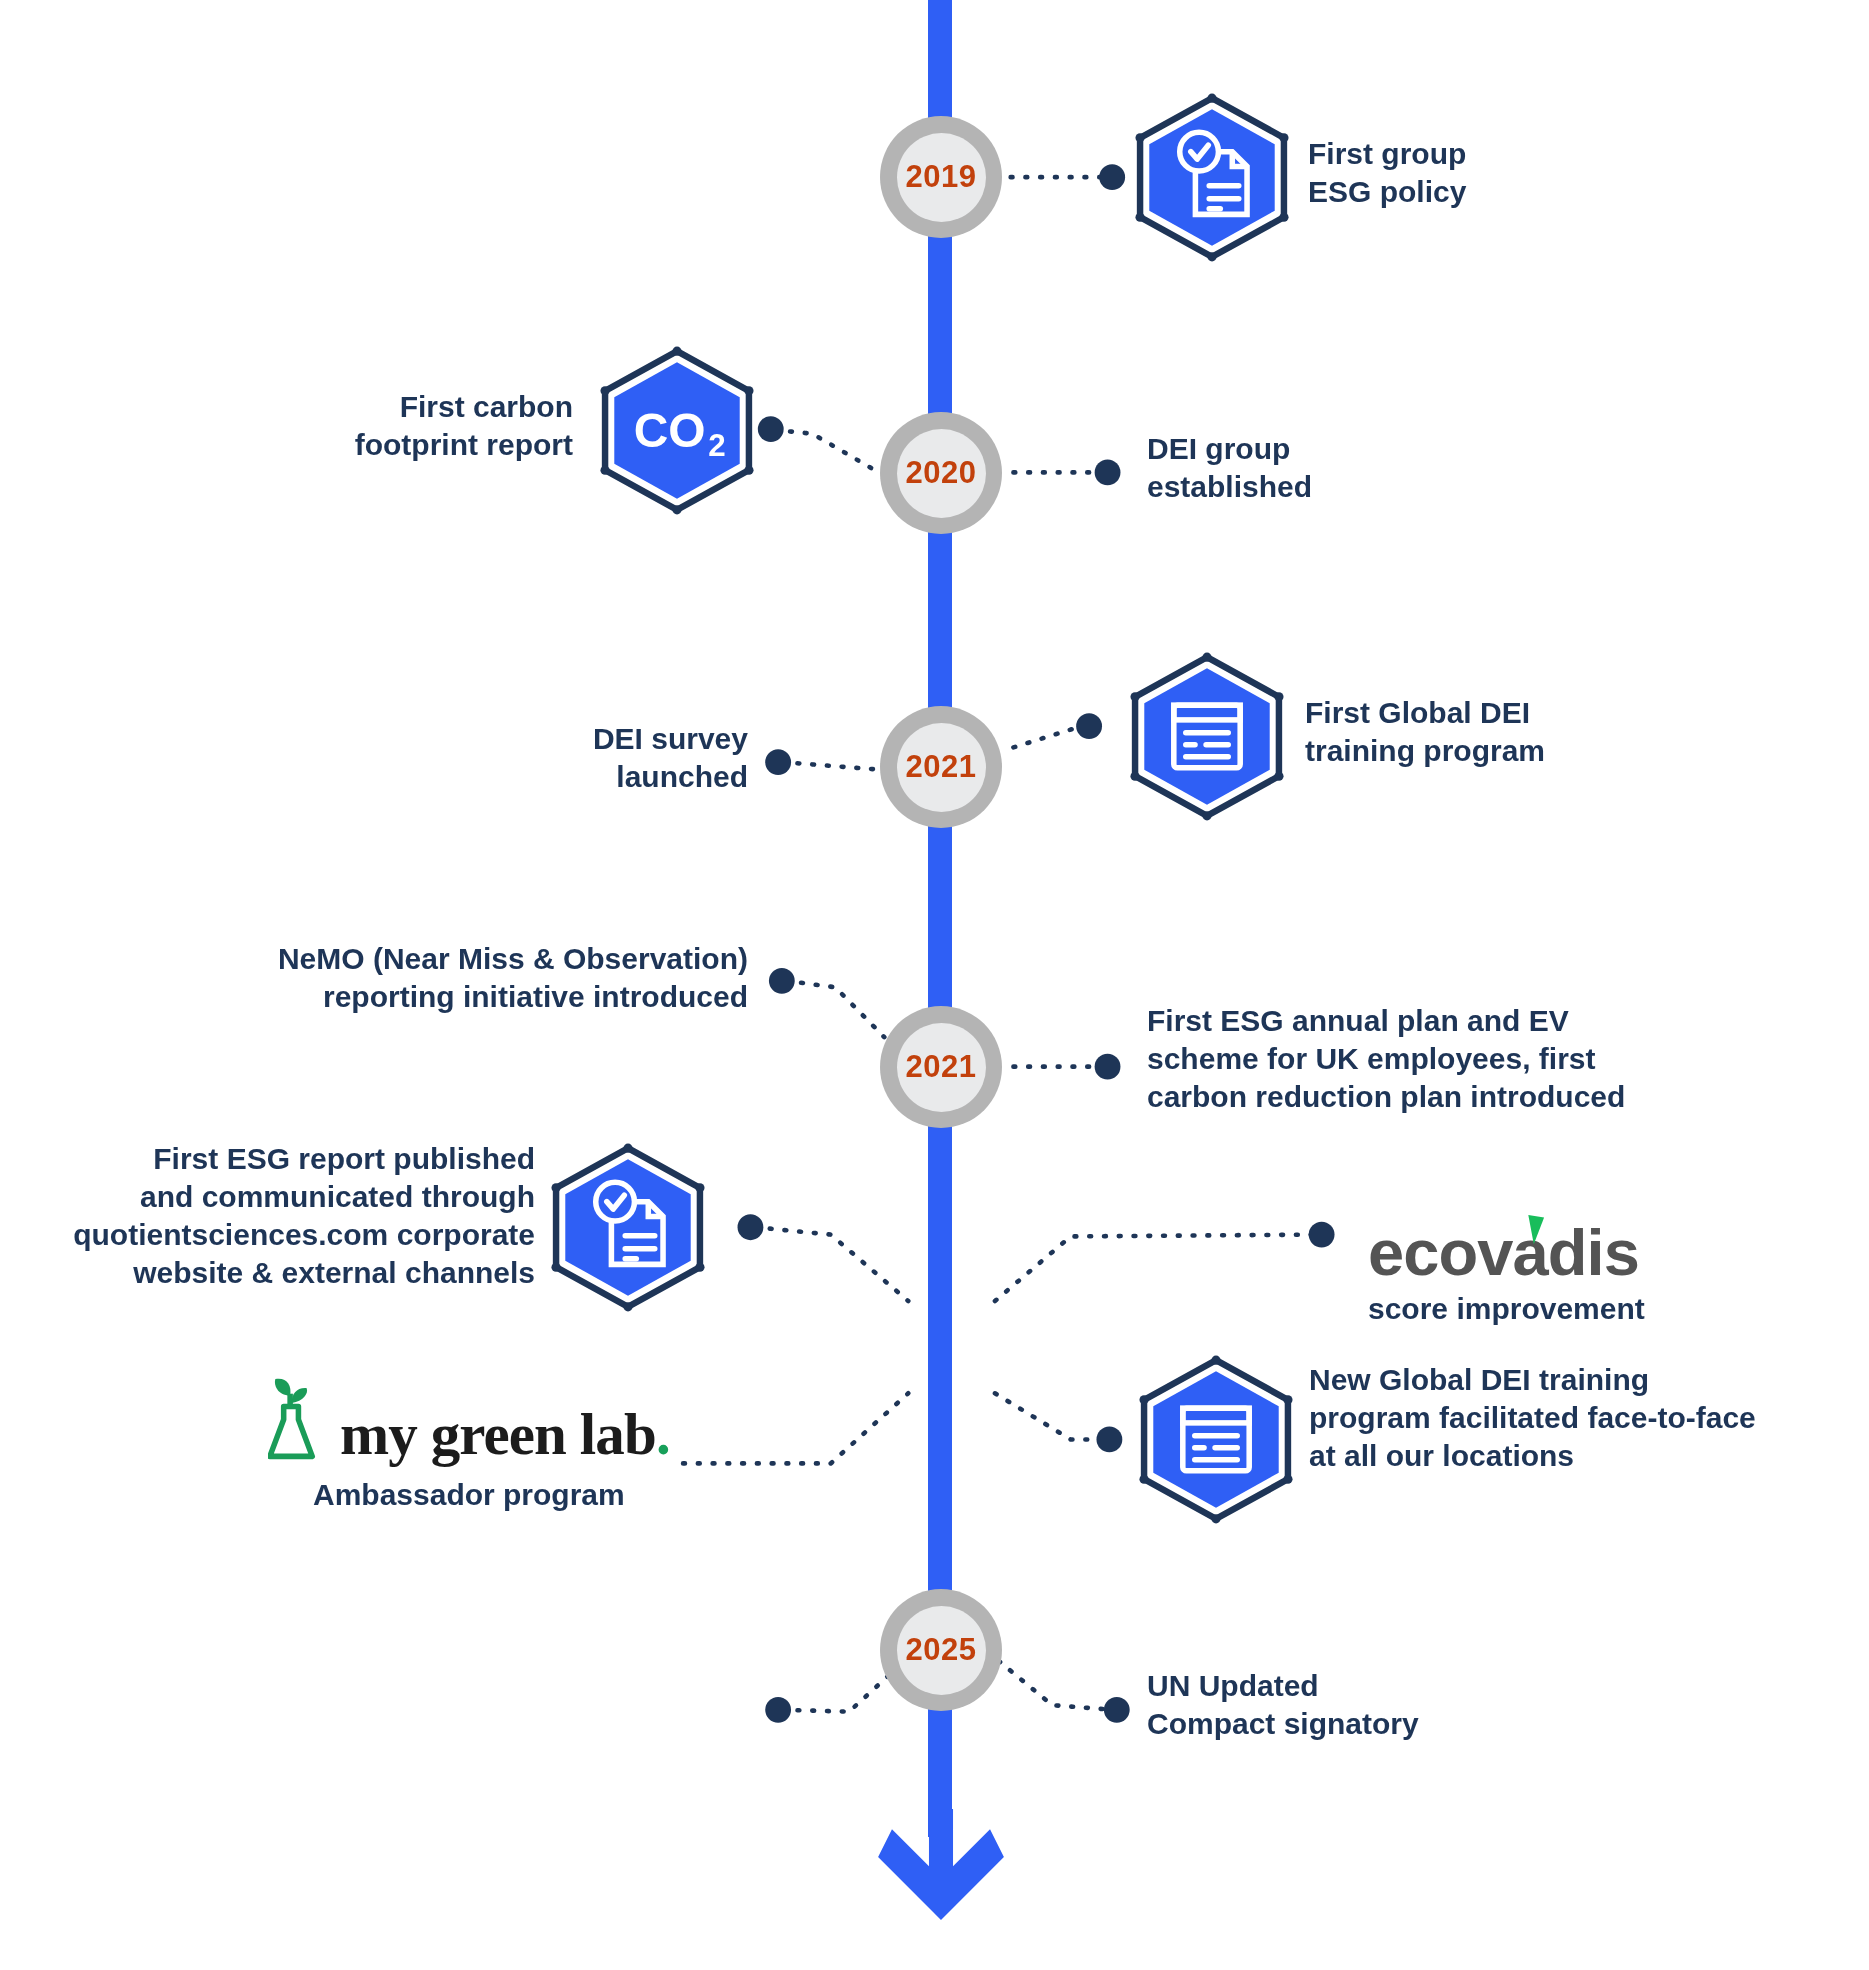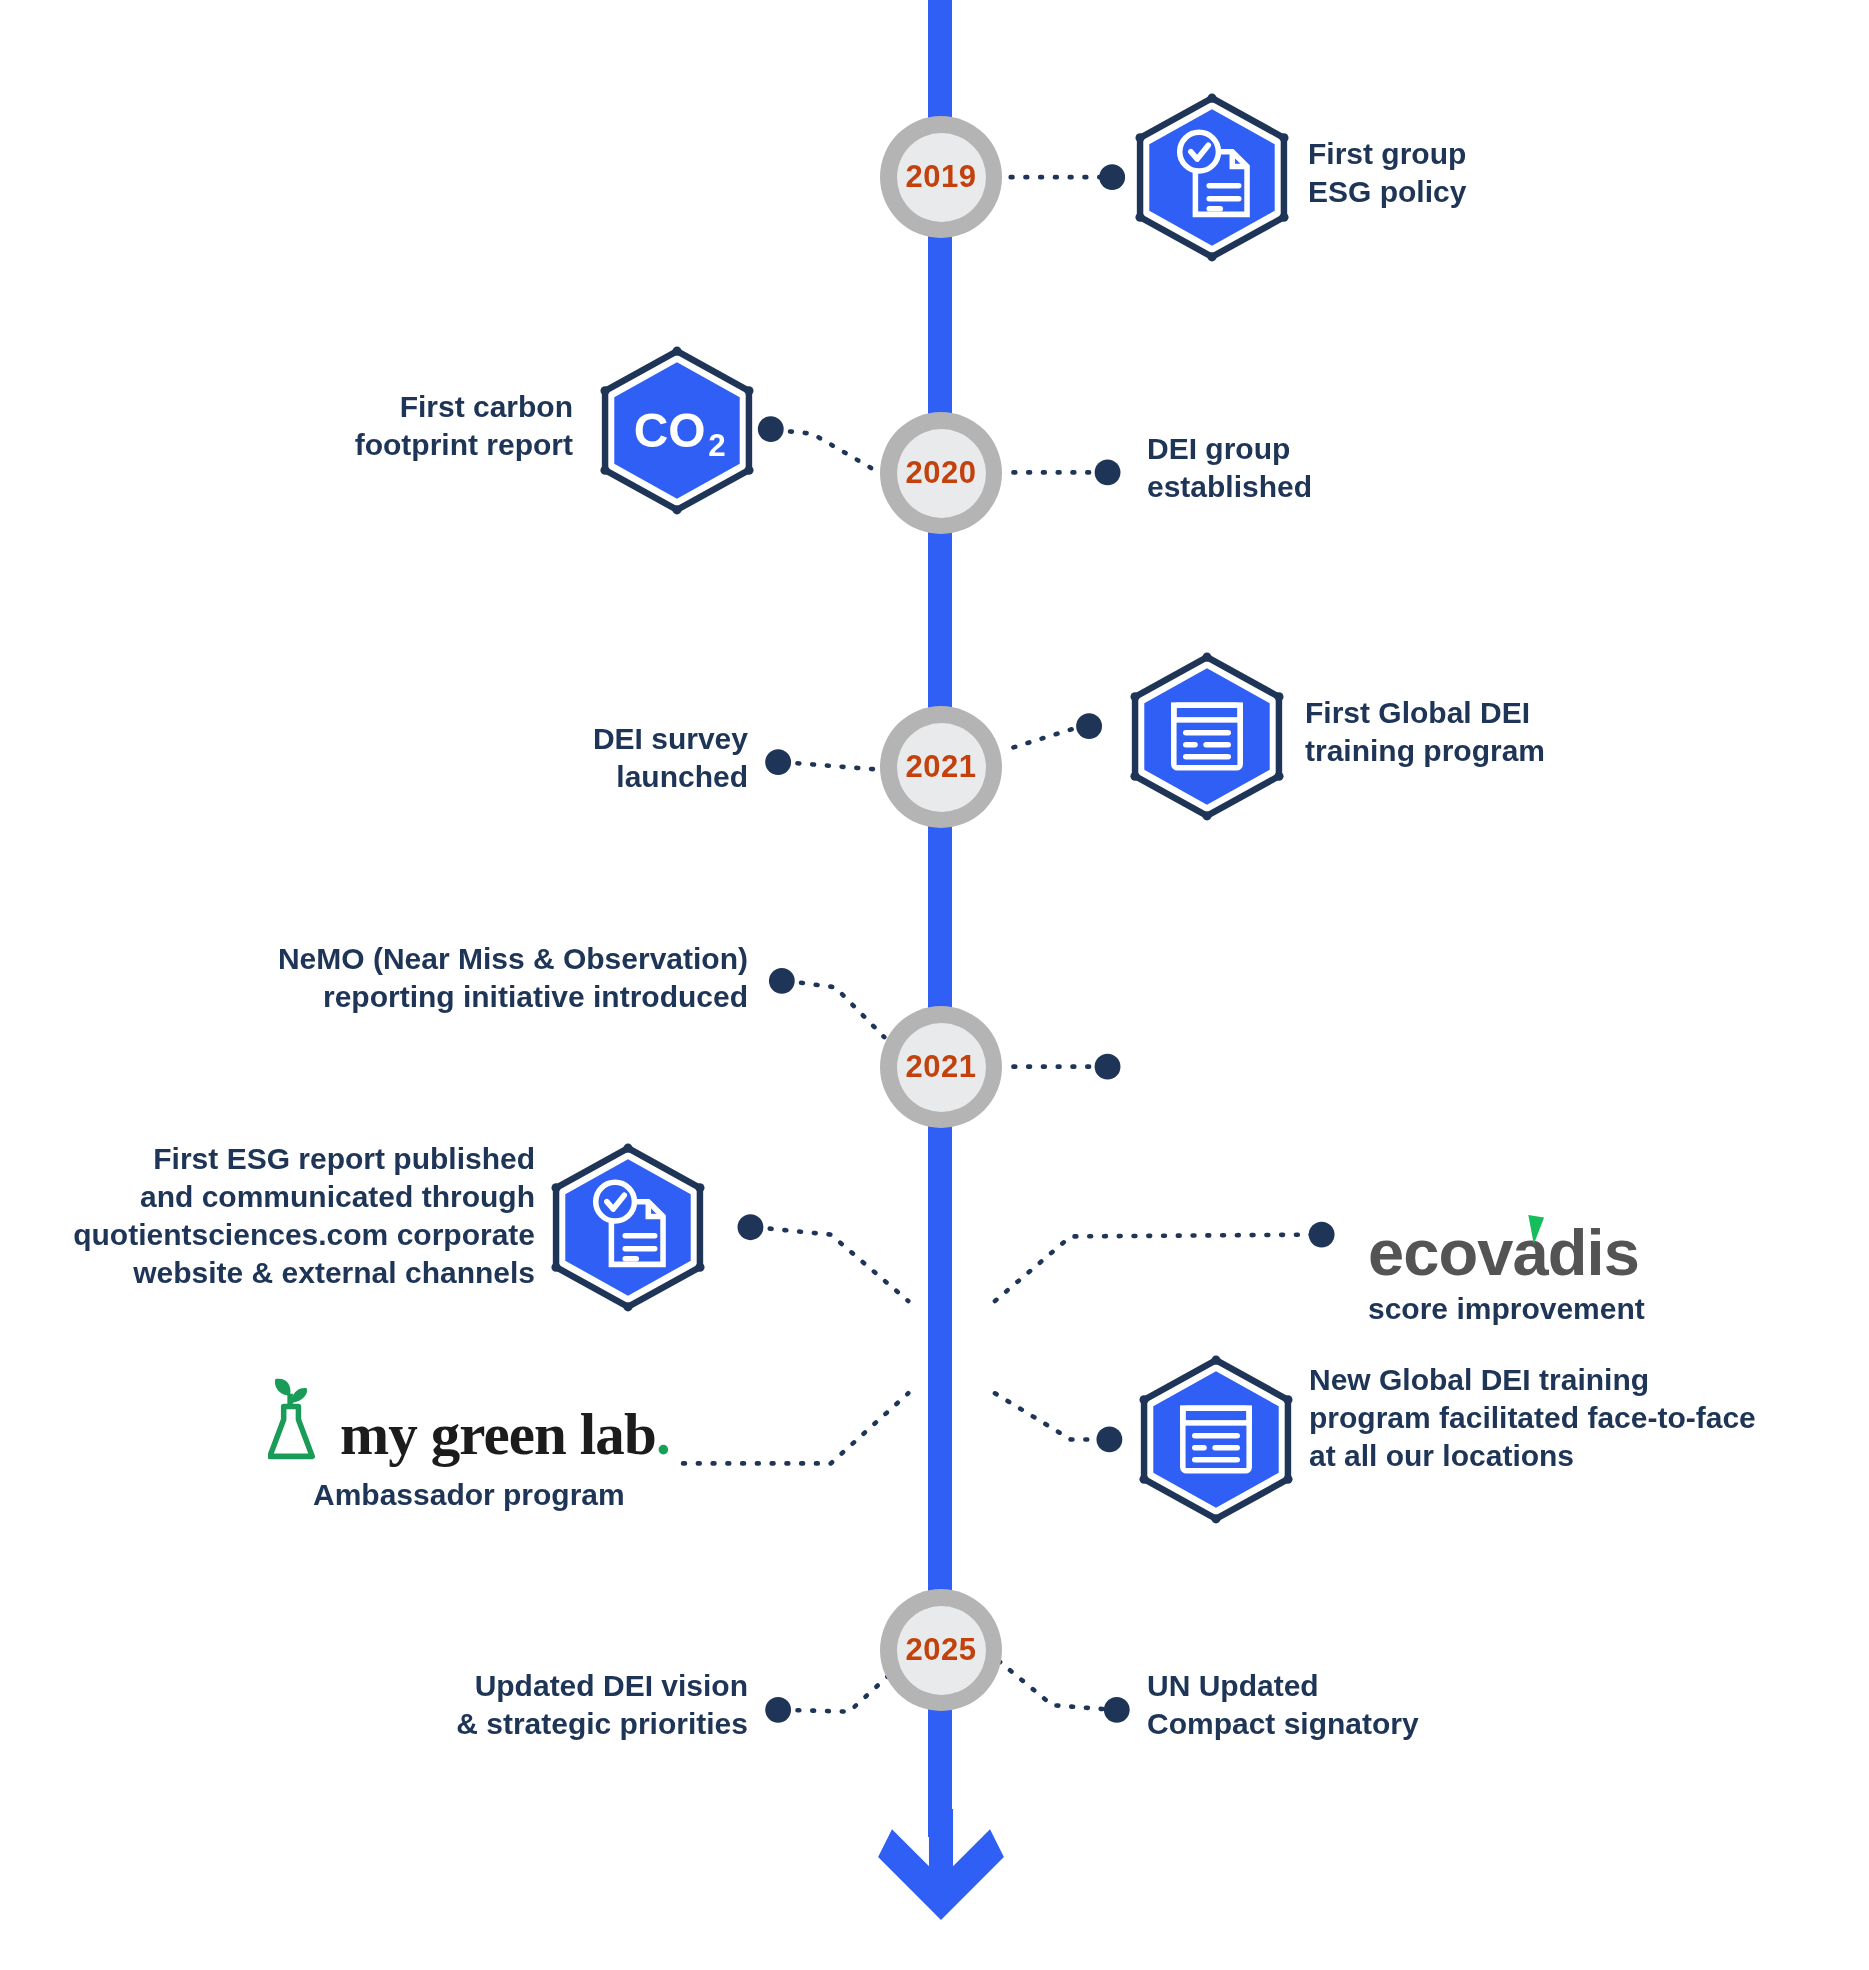--- a/index.html
+++ b/index.html
@@ -237,20 +237,23 @@
         <rect x="64" y="119" width="52" height="6" rx="3"></rect>
       </g>
     </svg>
   </div>
   <div class="lbl l" style="left:1305px;top:694px;width:425px;">First Global DEI
 training program</div>
 
   <div class="lbl r" style="left:102px;top:940px;width:646px;">NeMO (Near Miss &amp; Observation)
 reporting initiative introduced</div>
 
+  <div class="lbl l" style="left:1147px;top:1002px;width:572px;">First ESG annual plan and EV
+scheme for UK employees, first
+carbon reduction plan introduced</div>
 
   <div class="lbl r" style="left:0px;top:1140px;width:535px;">First ESG report published
 and communicated through
 quotientsciences.com corporate
 website &amp; external channels</div>
   <div class="hexwrap" style="left:545px;top:1135px;">
     <svg viewBox="0 0 180 200">
       <polygon points="90,14 168,57 168,143 90,186 12,143 12,57" fill="none" stroke="#1e3557" stroke-width="7"></polygon>
       <polygon points="90,26 158,64 158,136 90,174 22,136 22,64" fill="#2f5ff5"></polygon>
       <g fill="#1e3557">
@@ -317,20 +320,18 @@
         <rect x="64" y="106" width="16" height="6" rx="3"></rect>
         <rect x="86" y="106" width="30" height="6" rx="3"></rect>
         <rect x="64" y="119" width="52" height="6" rx="3"></rect>
       </g>
     </svg>
   </div>
   <div class="lbl l" style="left:1309px;top:1361px;width:572px;">New Global DEI training
 program facilitated face-to-face
 at all our locations</div>
 
-  <div class="lbl r" style="left:323px;top:1667px;width:425px;">Updated DEI vision
-&amp; strategic priorities</div>
 
   <div class="lbl l" style="left:1147px;top:1667px;width:397px;">UN Updated
 Compact signatory</div>
 
 </div>
 
 
 </body></html>

